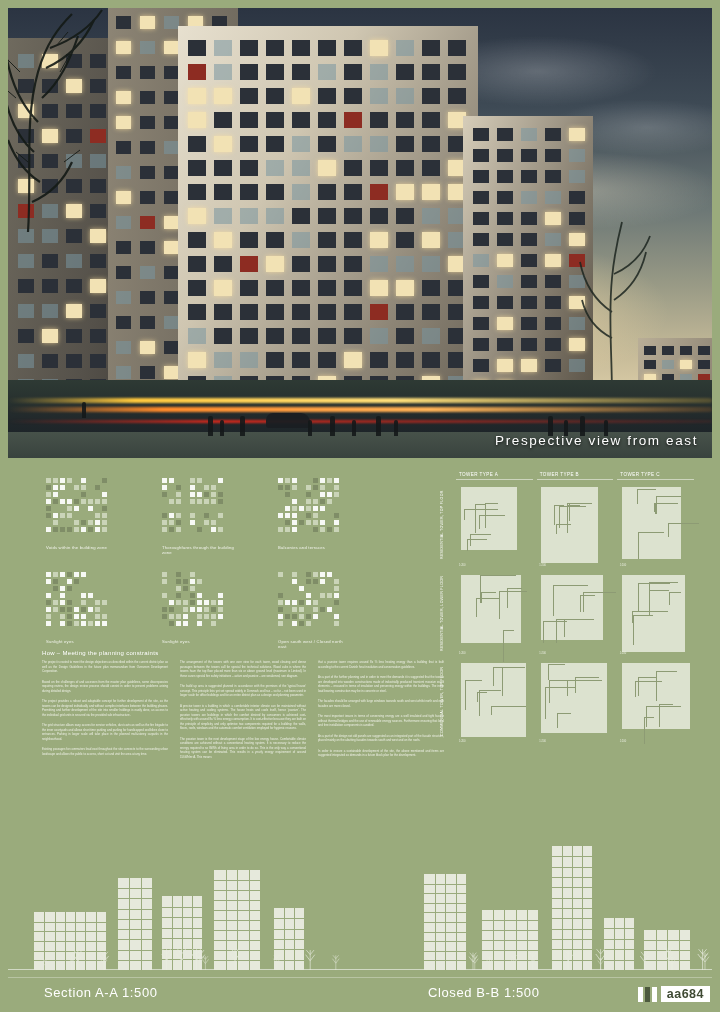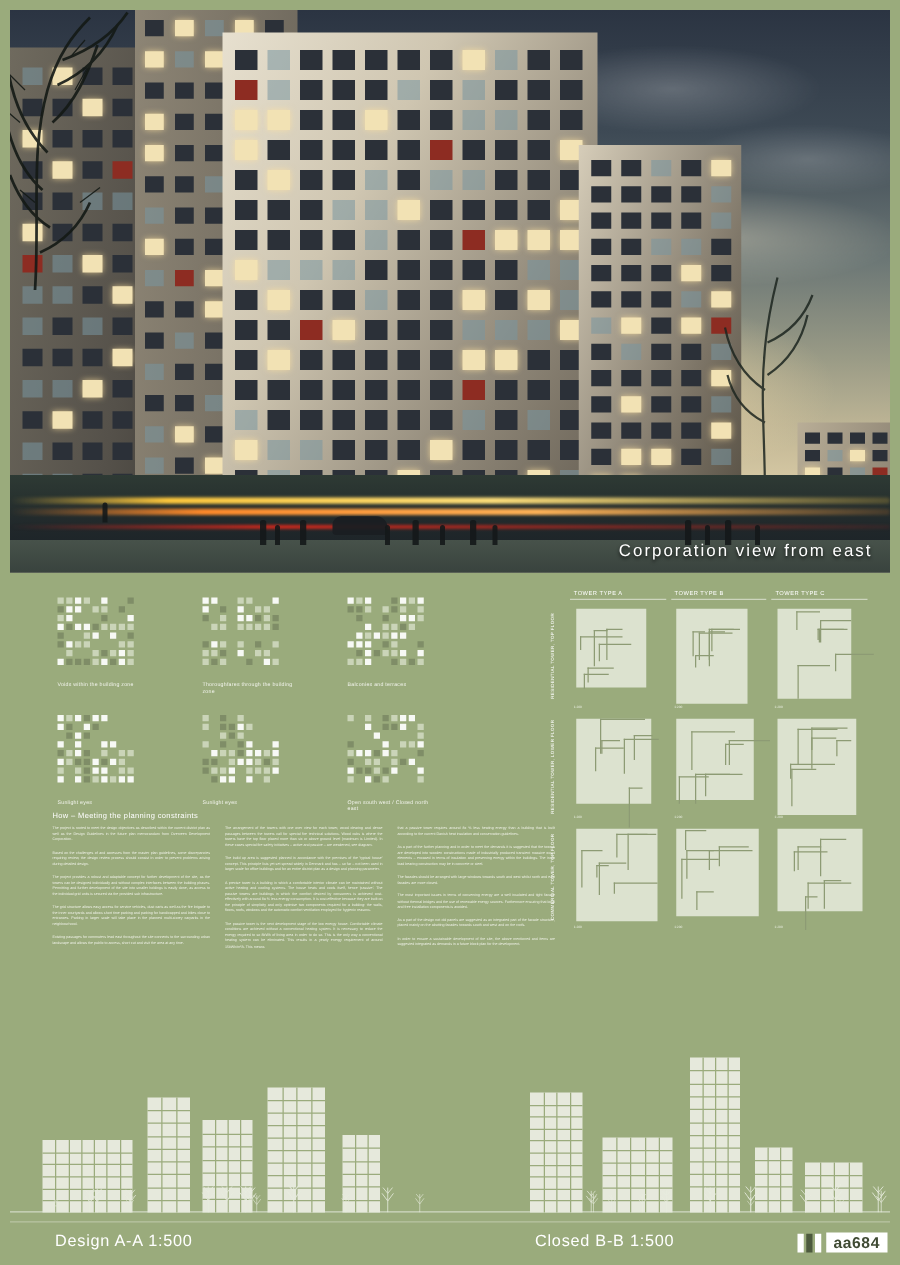--- a/index.html
+++ b/index.html
@@ -565,21 +565,21 @@
       <div class="person b" style="left:322px"></div>
       <div class="person" style="left:344px"></div>
       <div class="person b" style="left:368px"></div>
       <div class="person" style="left:386px"></div>
       <div class="person b" style="left:540px"></div>
       <div class="person" style="left:556px"></div>
       <div class="person b" style="left:572px"></div>
       <div class="person" style="left:596px"></div>
     </div>
 
-    <div class="render-caption">Corporation view from east</div>
+    <div class="render-caption">Prespective view from east</div>
   </div>
 
   <div class="mid">
 
     <div class="diagrams">
       <div class="dgrow">
         <div class="dg">
           <div class="dgimg" id="dgA">
               <span class="px m" style="left:0px;top:0px;width:5.4px;height:5.4px"></span>
               <span class="px m" style="left:7px;top:0px;width:5.4px;height:5.4px"></span>
@@ -1469,21 +1469,21 @@
       <path d="M10 30 L10 14"></path>
             <path d="M10 18 L4 10"></path>
             <path d="M10 18 L16 10"></path>
             <path d="M10 14 L10 4"></path>
       <path d="M10 10 L5 4"></path>
             <path d="M10 10 L15 4"></path>
           </g>
         </svg>
       </div>
 
-    <div class="sec-label" style="left:36px">Design A-A 1:500</div>
+    <div class="sec-label" style="left:36px">Section A-A 1:500</div>
     <div class="sec-label" style="left:420px">Closed B-B 1:500</div>
 
     <div class="code">
       <span class="codebars">
         <i></i>
           <i class="dk"></i>
           <i></i>
       </span>
       <span class="codetxt">aa684</span>
     </div>

